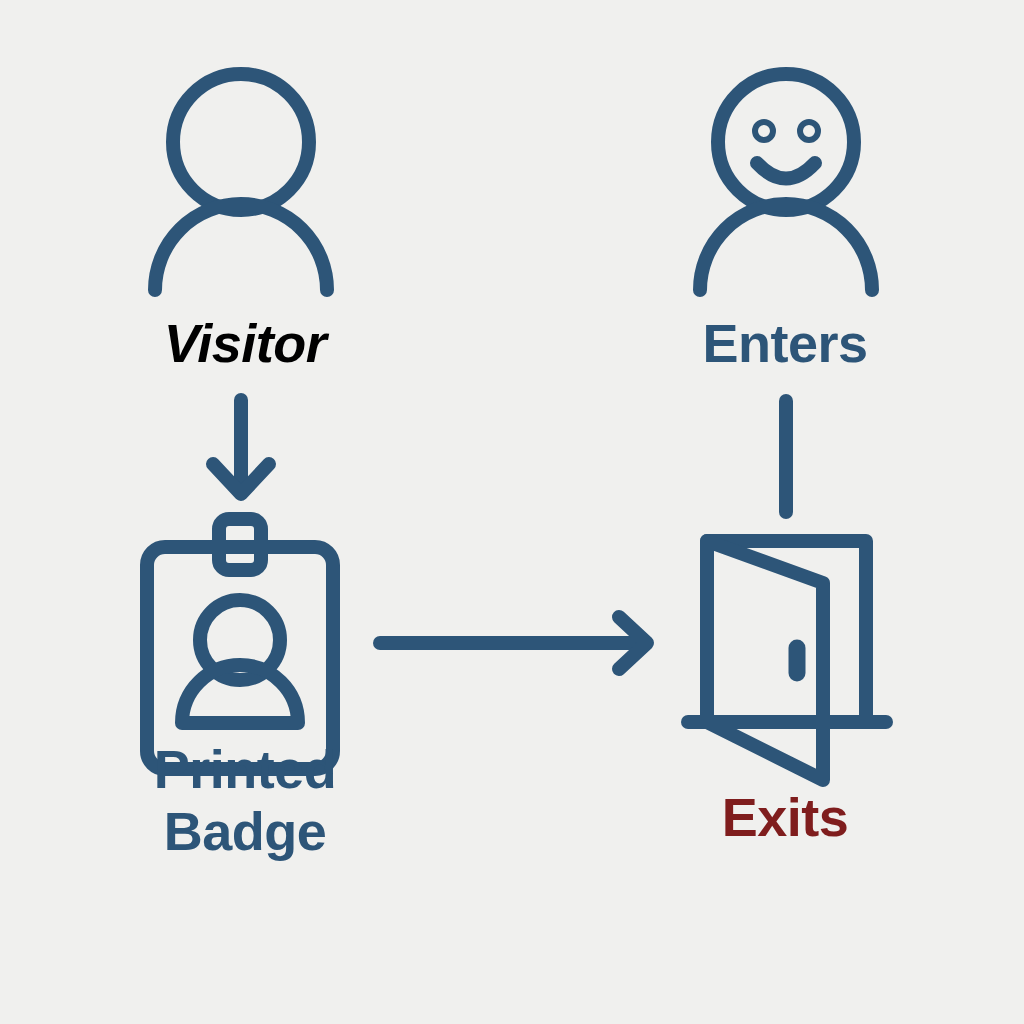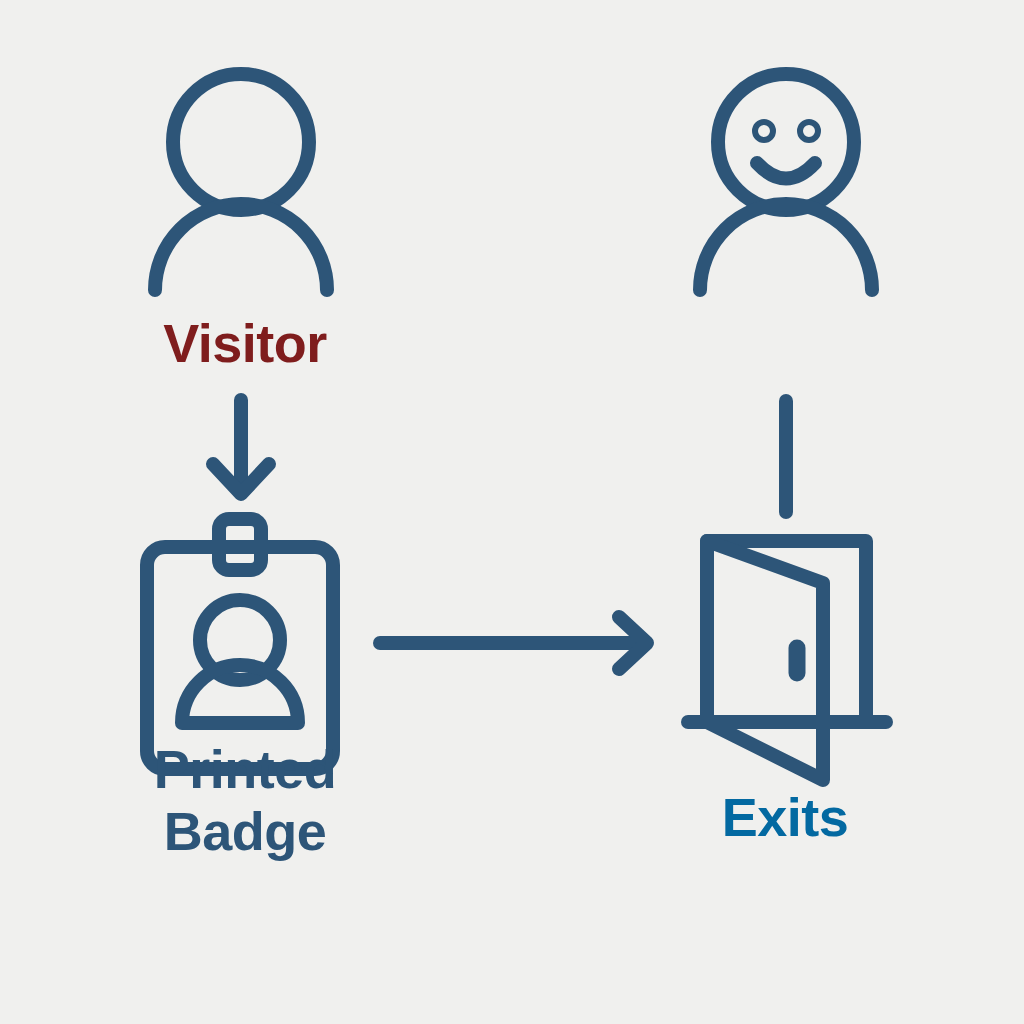--- a/index.html
+++ b/index.html
@@ -105,21 +105,22 @@
         <path d="M 619 617 L 647 643 L 619 669"></path>
       </g>
 
       <g>
         <line x1="786" y1="401" x2="786" y2="512"></line>
       </g>
 
     </g>
   </svg>
 
-  <div class="node-label" id="label-visitor" style="color: #7f1d1d;">Visitor</div>
+  <div class="node-label" id="label-visitor" style="color: #000000; font-style: italic;">Visitor</div>
 
+  <div class="node-label" id="label-enters" style="color: rgb(45, 85, 120);">Enters</div>
 
   <div class="node-label" id="label-printed-badge" style="color: rgb(45, 85, 120);">Printed
 Badge</div>
 
-  <div class="node-label" id="label-exits" style="color: #0369a1;">Exits</div>
+  <div class="node-label" id="label-exits" style="color: #7f1d1d;">Exits</div>
 
 </div>
 
 </body></html>

